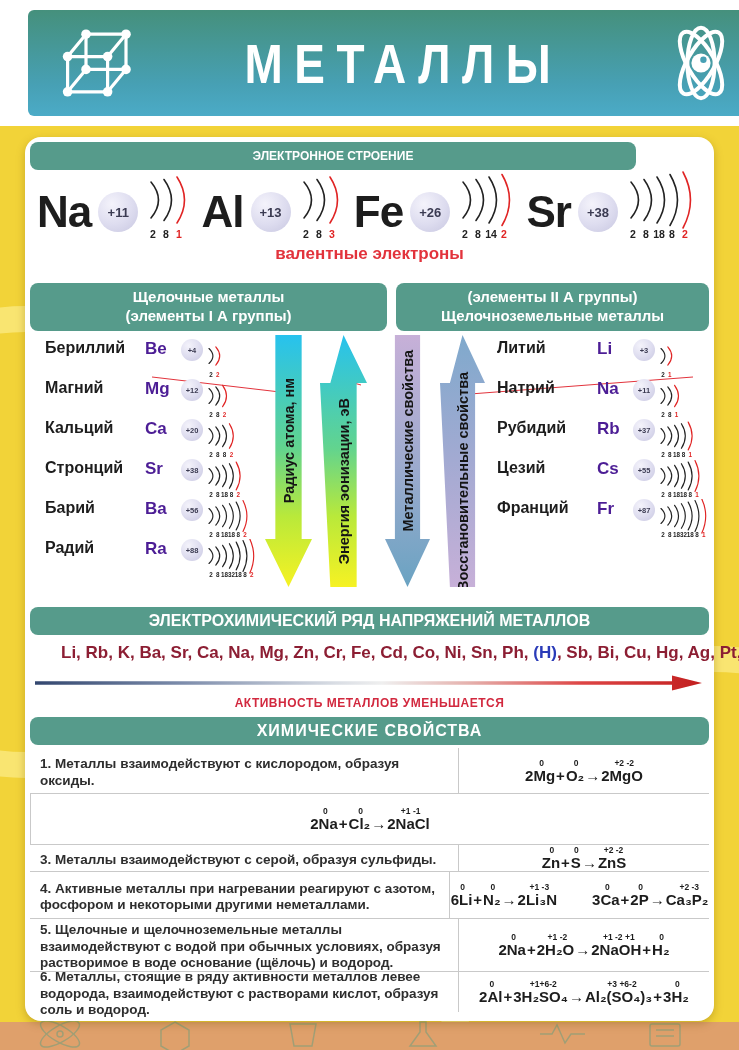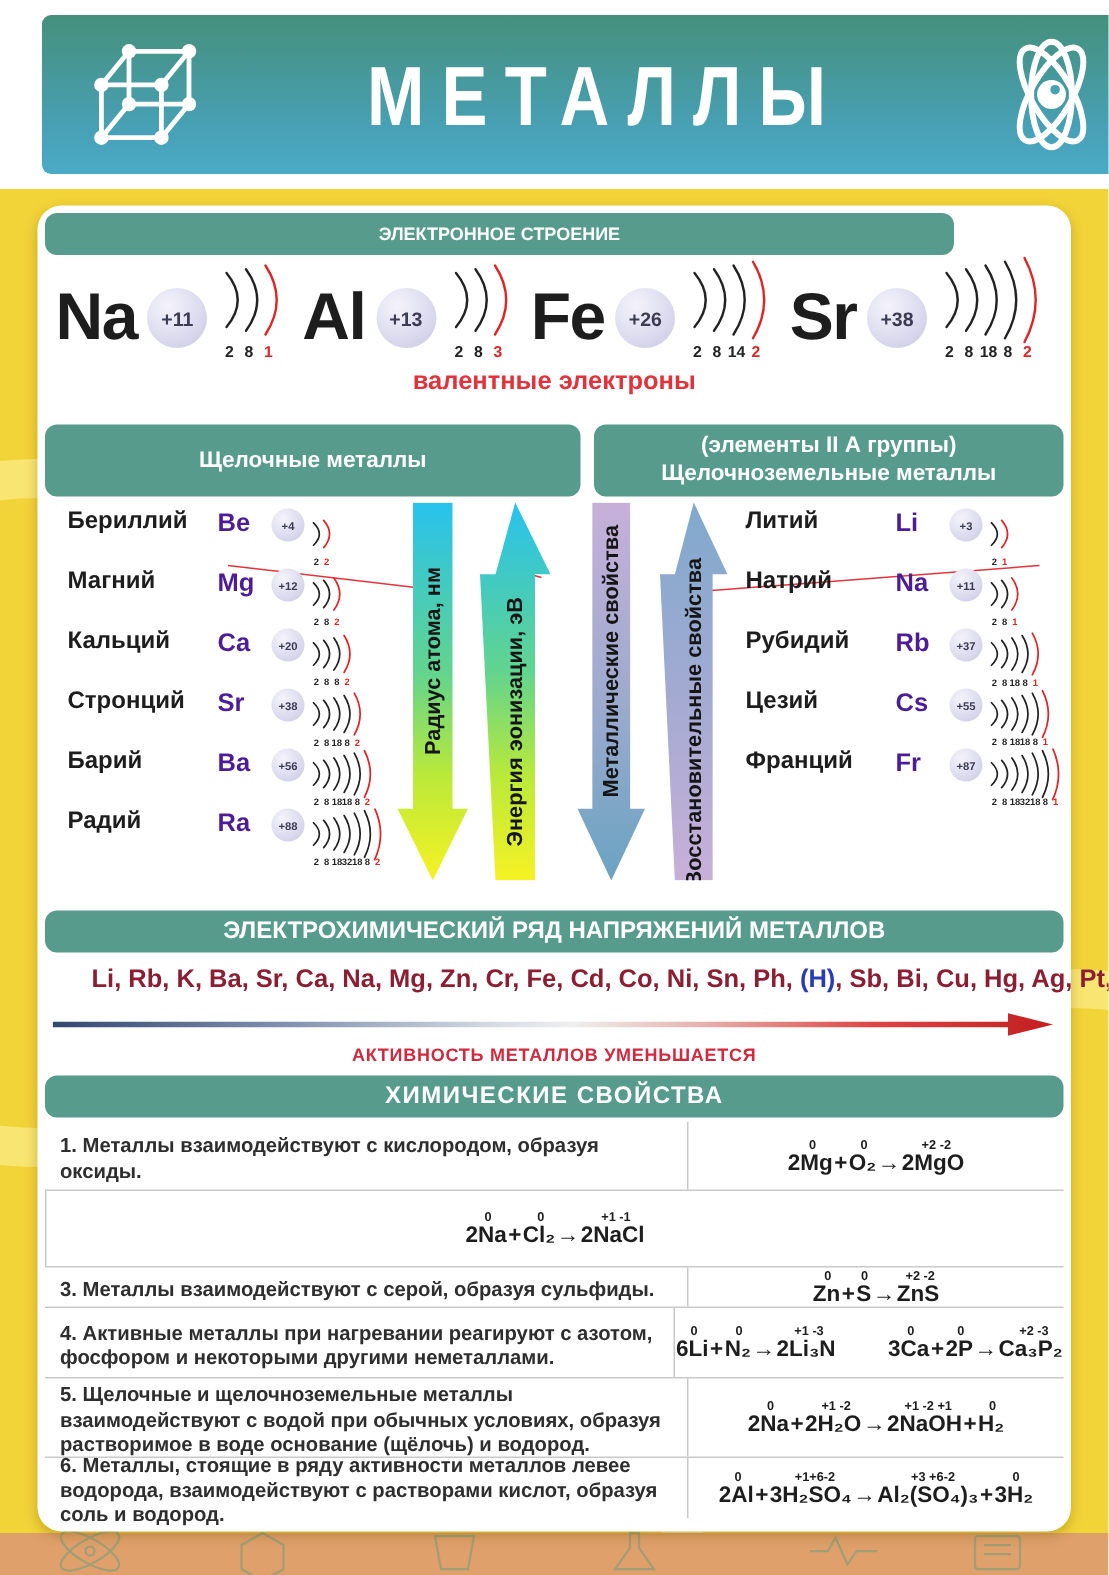--- a/index.html
+++ b/index.html
@@ -221,20 +221,21 @@
         <path d="M127 5 L255 20"></path>
         <path d="M307 5 L336 13"></path>
         <path d="M448 5 L440 15"></path>
         <path d="M668 5 L432 23"></path>
       </g>
     </svg>
     <div class="valence-label">валентные электроны</div>
 
     <div class="grp-hdr grp-left">
       <span>Щелочные металлы</span>
+      <span>(элементы I А группы)</span>
     </div>
     <div class="grp-hdr grp-right">
       <span>(элементы II А группы)</span>
       <span>Щелочноземельные металлы</span>
     </div>
 
     <div class="el-list list-left" id="list-left">
         <div class="el-row">
           <span class="el-name">Бериллий</span>
           <span class="el-sym">Be</span>

